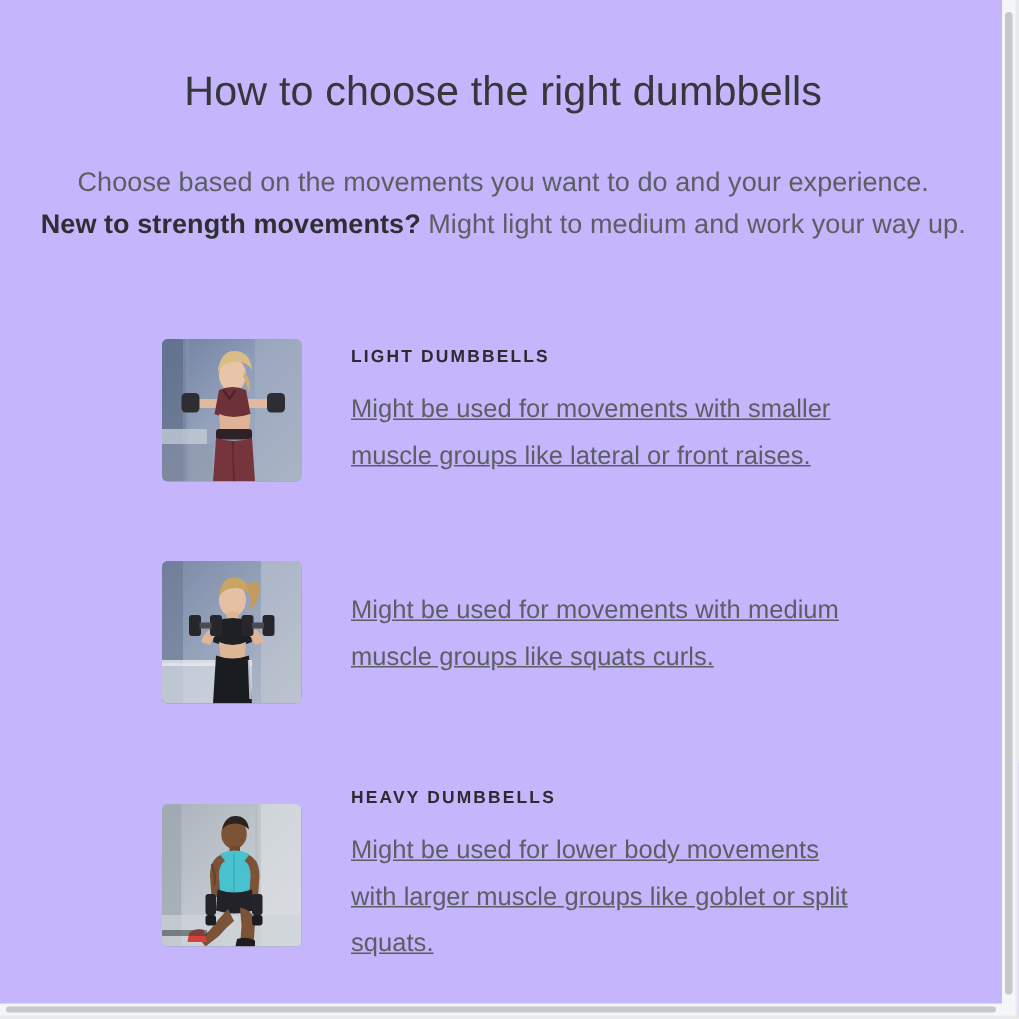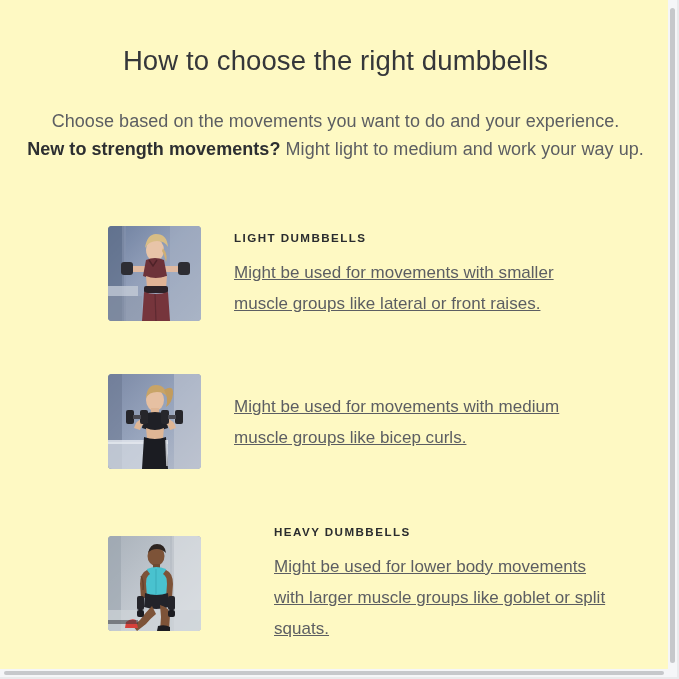--- a/index.html
+++ b/index.html
@@ -16,21 +16,21 @@
     overflow: hidden;
     position: relative;
   }
 
   .page {
     position: absolute;
     top: 0;
     left: 0;
     width: 671px;
     height: 671px;
-    background: #fef9c3;
+    background: #c4b5fd;
     overflow: hidden;
   }
 
   
   .header {
     padding-top: 44px;
     text-align: center;
   }
   .page-title {
     font-size: 27.5px;
@@ -60,21 +60,21 @@
   .items {
     margin-top: 62px;
     padding-left: 108px;
     padding-right: 60px;
   }
   .item {
     display: flex;
     align-items: center;
     margin-bottom: 53px;
   }
-  .item:last-child { margin-bottom: 0; gap: 40px; }
+  .item:last-child { margin-bottom: 0; }
 
   .thumb {
     flex: 0 0 auto;
     width: 93px;
     height: 95px;
     border-radius: 4px;
     overflow: hidden;
     position: relative;
     background: #8e9bb4;
   }
@@ -245,21 +245,21 @@
           <rect x="67" y="36" width="8" height="14" rx="2" fill="#26262b"></rect>
           <rect x="60" y="41" width="8" height="4" fill="#4a4a52"></rect>
 
           <path d="M38 54 q9 4 18 0 l-1 10 q-8 3 -16 0 z" fill="#dfb695"></path>
 
           <path d="M36 63 q11 4 22 0 l2 32 l-26 0 z" fill="#1b1c22"></path>
           <path d="M58 66 l1 26" stroke="#dfe2e8" stroke-width="1.6" fill="none" opacity="0.8"></path>
         </svg>
       </div>
       <div class="item-text">
-        <p class="item-desc">Might be used for movements with medium muscle groups like bicep curls.</p>
+        <p class="item-desc">Might be used for movements with medium muscle groups like squats curls.</p>
       </div>
     </div>
 
     <div class="item">
       <div class="thumb">
         <svg viewBox="0 0 93 95" preserveAspectRatio="xMidYMid slice">
           <defs>
             <linearGradient id="g3bg" x1="0" y1="0" x2="1" y2="1">
               <stop offset="0%" stop-color="#aab2bb"></stop>
               <stop offset="55%" stop-color="#c3c9d0"></stop>

